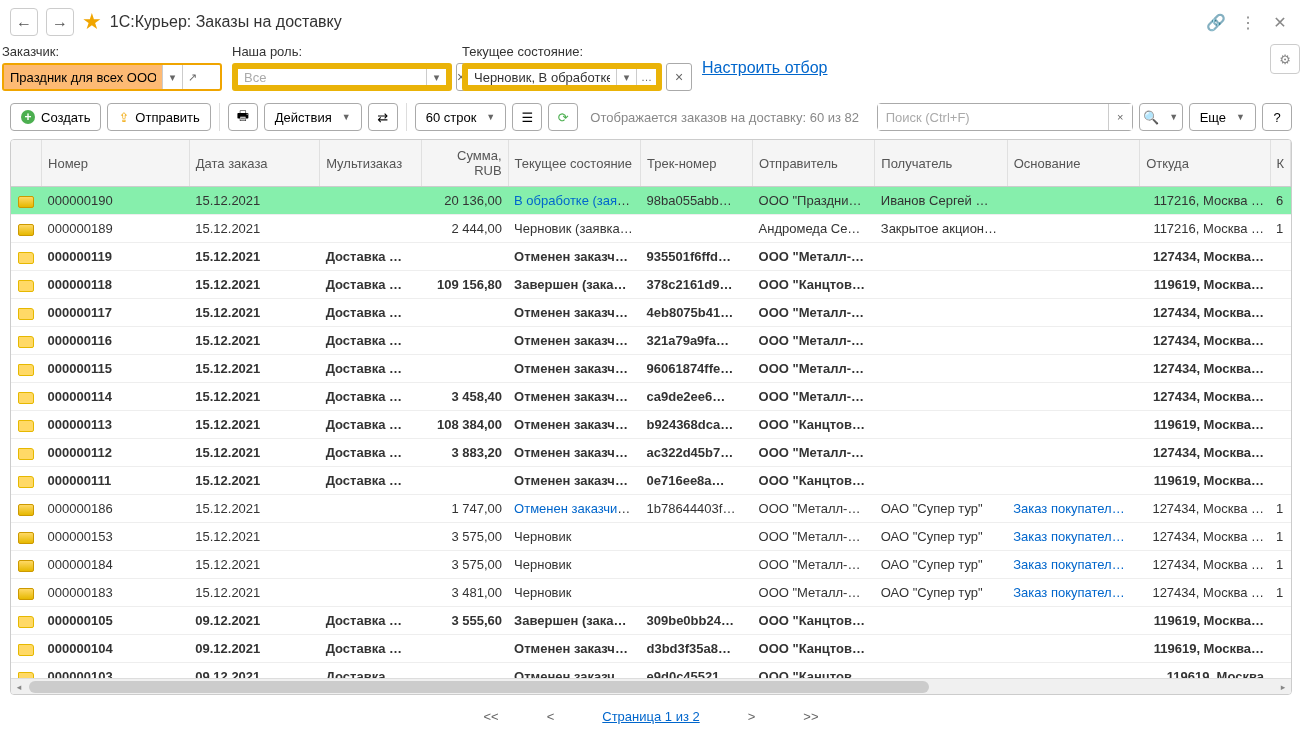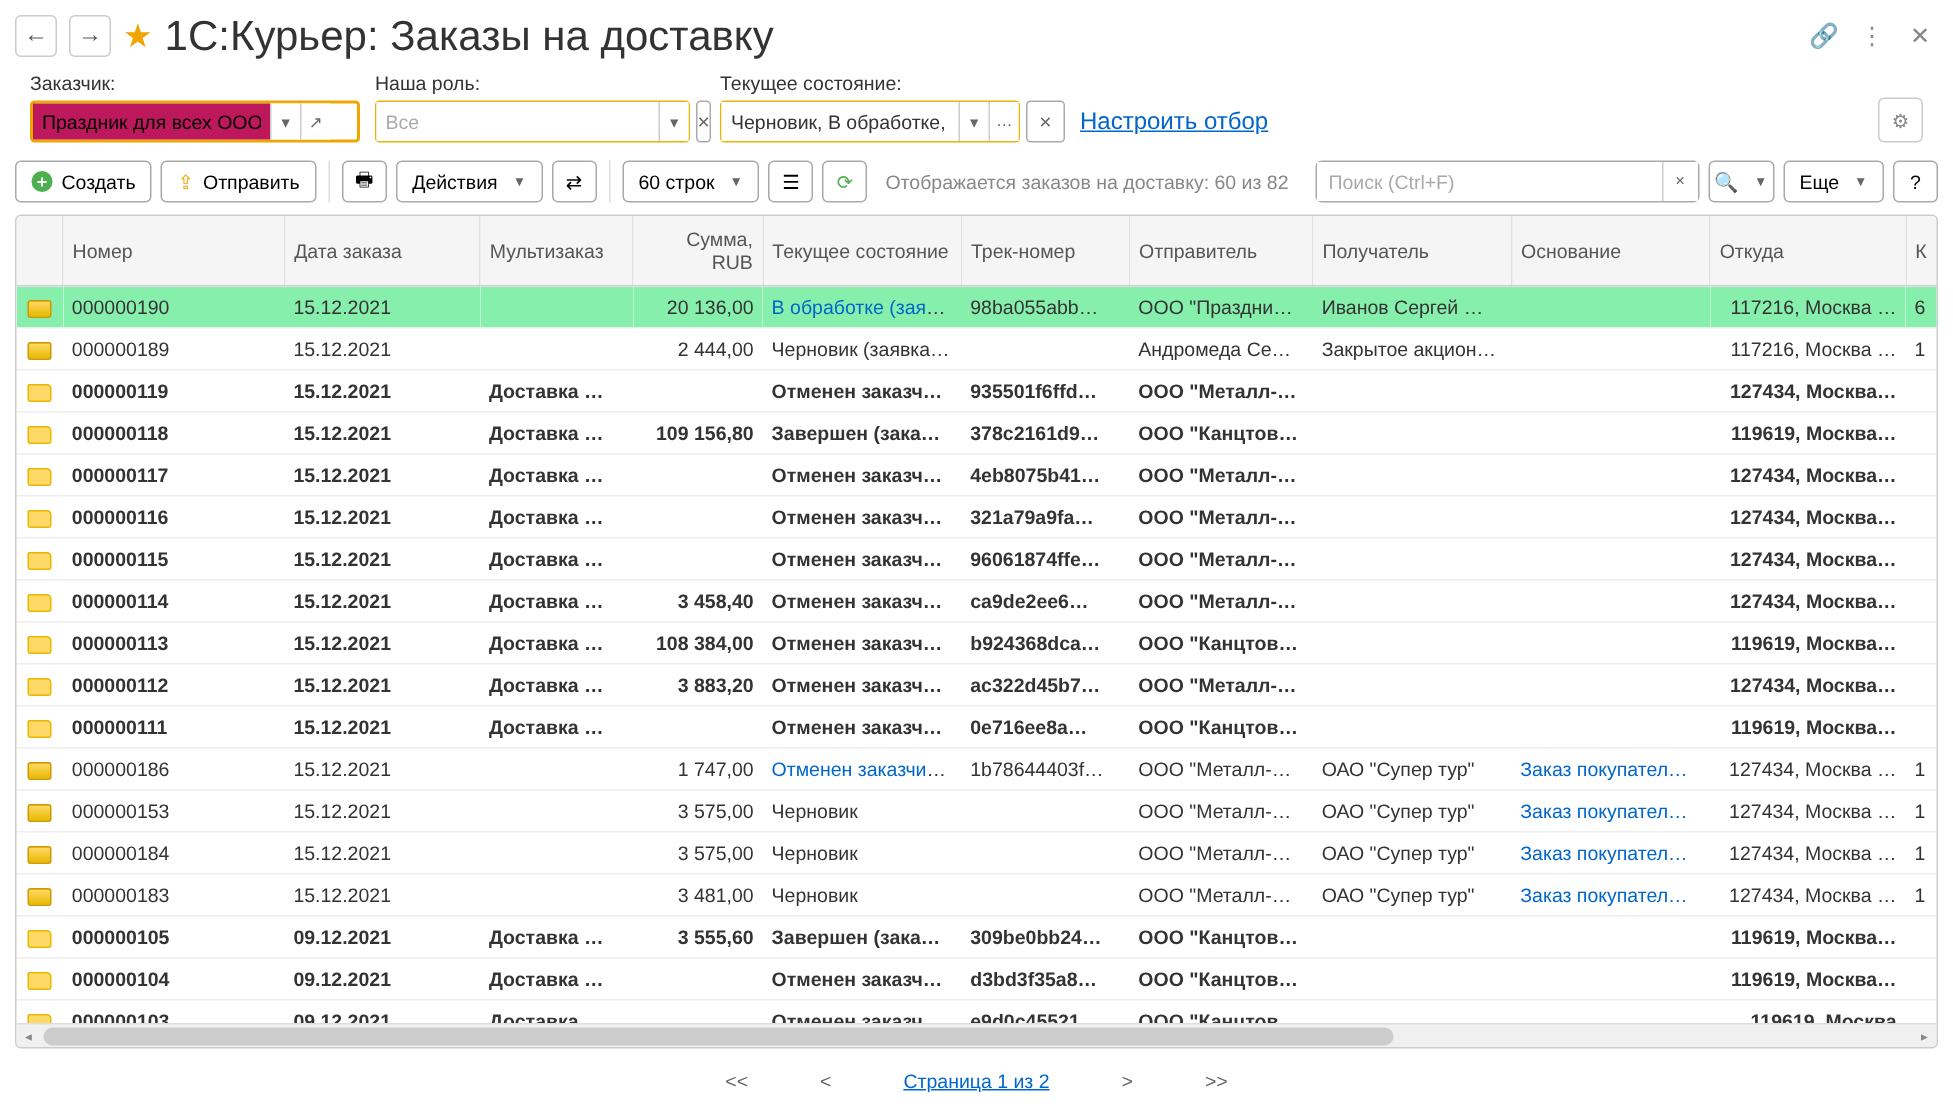--- a/index.html
+++ b/index.html
@@ -2,31 +2,31 @@
 <html><head>
 <meta charset="utf-8">
 <style>
 * { box-sizing: border-box; margin: 0; padding: 0; }
 body { font-family: Arial, sans-serif; font-size: 13px; color: #333; background: #fff; width: 1302px; height: 737px; overflow: hidden; }
 
 
 .header { display: flex; align-items: center; padding: 8px 10px; gap: 8px; }
 .nav-btn { width: 28px; height: 28px; border: 1px solid #ccc; border-radius: 4px; background: #fff; display: flex; align-items: center; justify-content: center; cursor: pointer; font-size: 16px; color: #555; }
 .star-icon { color: #f0a500; font-size: 22px; }
-.page-title { font-size: 28px; font-weight: normal; color: #333; }
+.page-title { font-size: 16px; font-weight: normal; color: #333; }
 .header-right { margin-left: auto; display: flex; gap: 8px; }
 .header-icon-btn { width: 24px; height: 24px; background: none; border: none; cursor: pointer; color: #888; font-size: 16px; display: flex; align-items: center; justify-content: center; }
 
 
-.filters { display: flex; gap: 10px; padding: 0 20px 8px; align-items: flex-end; }
+.filters { display: flex; gap: 10px; padding: 0 2px 8px; }
 .filter-group { display: flex; flex-direction: column; gap: 4px; }
 .filter-label { font-size: 13px; color: #333; }
 .filter-input-wrap { display: flex; border: 2px solid #f0a500; border-radius: 3px; height: 28px; background: #fff; }
-.filter-input-wrap.plain { border: 1px solid #eab308; }
-.filter-input { border: none; padding: 0 6px; outline: none; font-size: 13px; background: #be185d; }
+.filter-input-wrap.plain { border: 6px solid #eab308; }
+.filter-input { border: none; padding: 0 6px; outline: none; font-size: 13px; background: #fdba74; }
 .filter-input.plain { background: #fff; color: #aaa; }
 .filter-input.filled { background: #fff; color: #333; }
 .input-btn { width: 20px; border: none; border-left: 1px solid #ccc; background: #fff; cursor: pointer; font-size: 11px; color: #666; display: flex; align-items: center; justify-content: center; }
 .clear-btn { width: 26px; height: 28px; border: 1px solid #aaa; border-radius: 3px; background: #fff; cursor: pointer; margin-left: 4px; font-size: 14px; color: #666; }
 .link-btn { color: #0066cc; text-decoration: underline; cursor: pointer; font-size: 16px; background: none; border: none; padding: 4px 0; }
 .gear-box { margin-left: auto; width: 30px; height: 30px; border: 1px solid #ccc; border-radius: 4px; display: flex; align-items: center; justify-content: center; cursor: pointer; color: #888; }
 
 
 .toolbar { display: flex; gap: 6px; padding: 4px 10px 8px; align-items: center; }
 .btn { height: 28px; border: 1px solid #aaa; border-radius: 4px; background: #fff; padding: 0 10px; cursor: pointer; font-size: 13px; display: flex; align-items: center; gap: 6px; }

